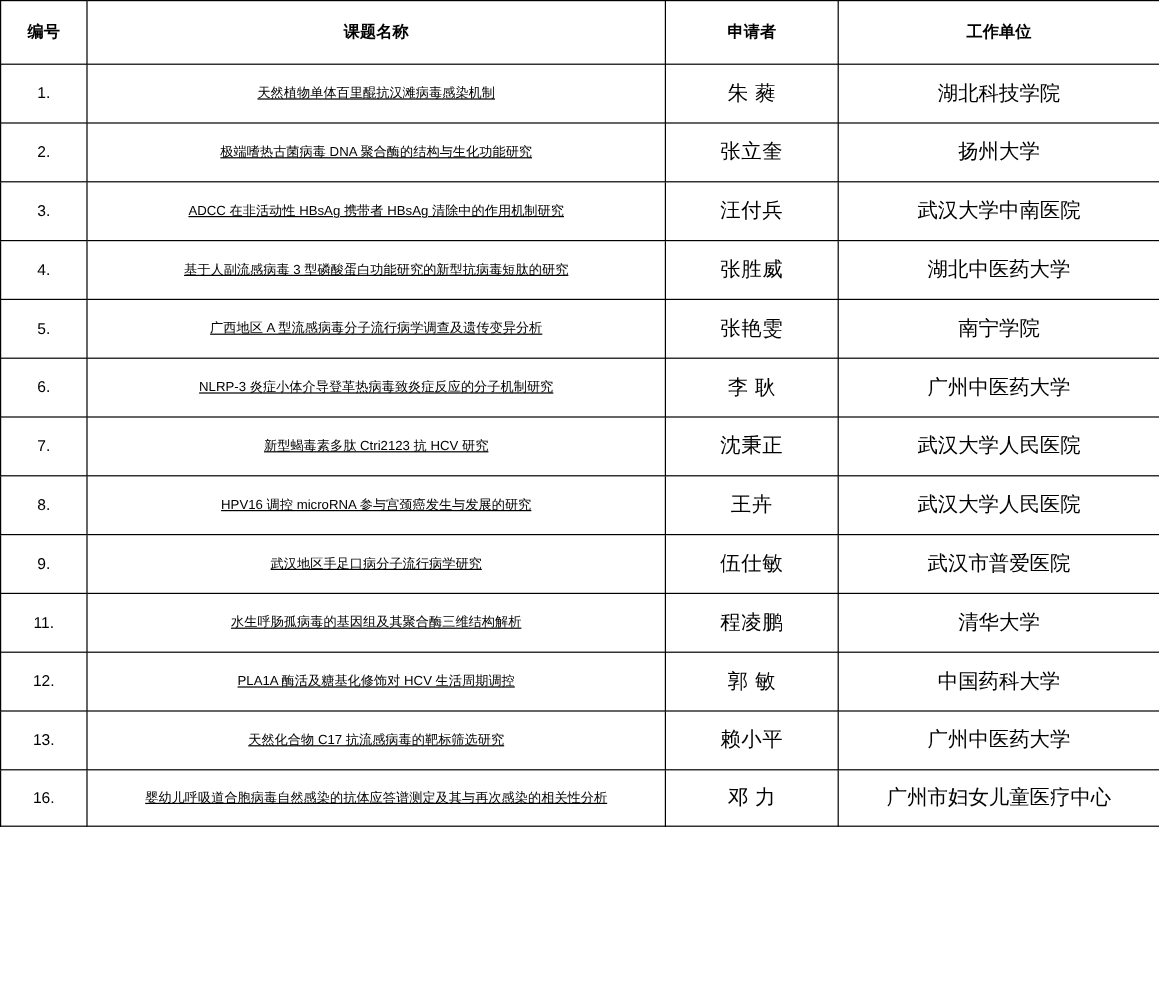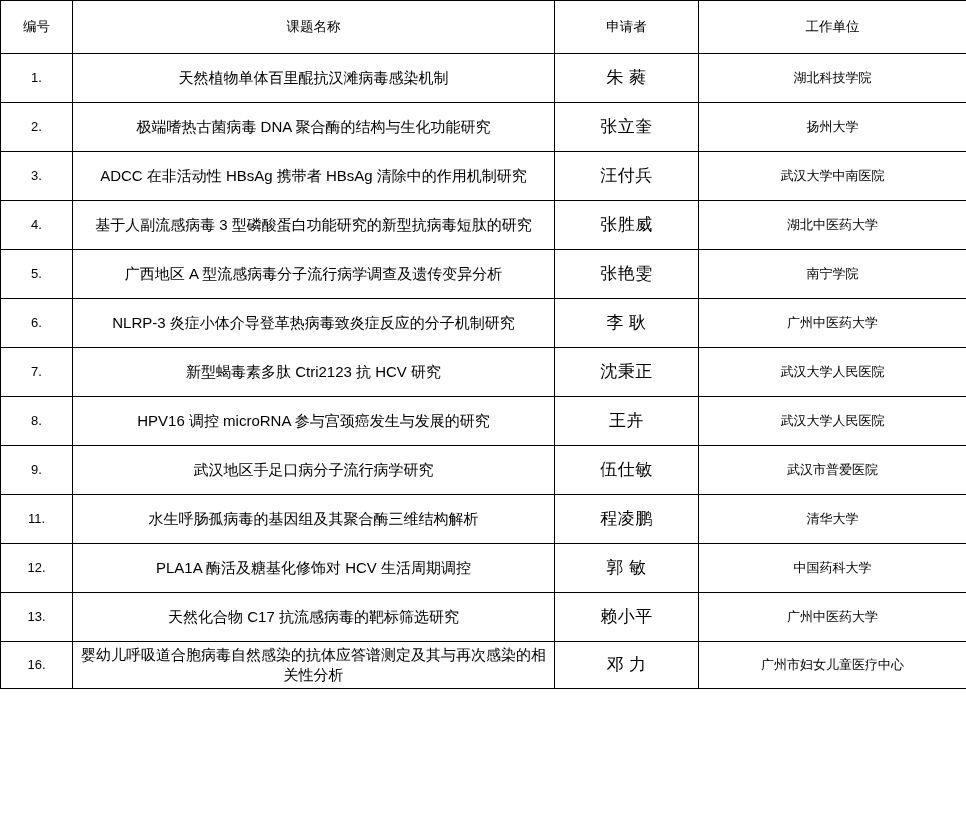--- a/index.html
+++ b/index.html
@@ -27,50 +27,51 @@
   }
   table.grant-table th,
   table.grant-table td {
     border: 1px solid #000000;
     padding: 0 4px;
     vertical-align: middle;
     text-align: center;
     line-height: 1.35;
   }
   table.grant-table thead th {
-    font-weight: normal;
+    font-weight: bold;
     height: 52px;
     font-size: 13.5px;
     margin-left: 16px;
   }
   table.grant-table tbody td {
     height: 48px;
     font-weight: normal;
   }
   col.c-no    { width: 72px; }
   col.c-title { width: 482px; }
   col.c-appl  { width: 144px; }
   col.c-org   { width: 268px; }
 
   td.cell-no {
     text-align: center;
     font-size: 13px;
   }
   td.cell-title {
     text-align: center;
-    font-size: 15px;
+    font-size: 11px;
+    text-decoration: underline;
   }
   td.cell-appl {
     text-align: center;
     font-size: 17px;
     letter-spacing: 0.5px;
   }
   td.cell-org {
     text-align: center;
-    font-size: 13px;
+    font-size: 17px;
   }
   tbody tr:last-child td {
     height: 46px;
   }
 </style>
 </head>
 <body>
 
 <div class="sheet">
   <table class="grant-table">

